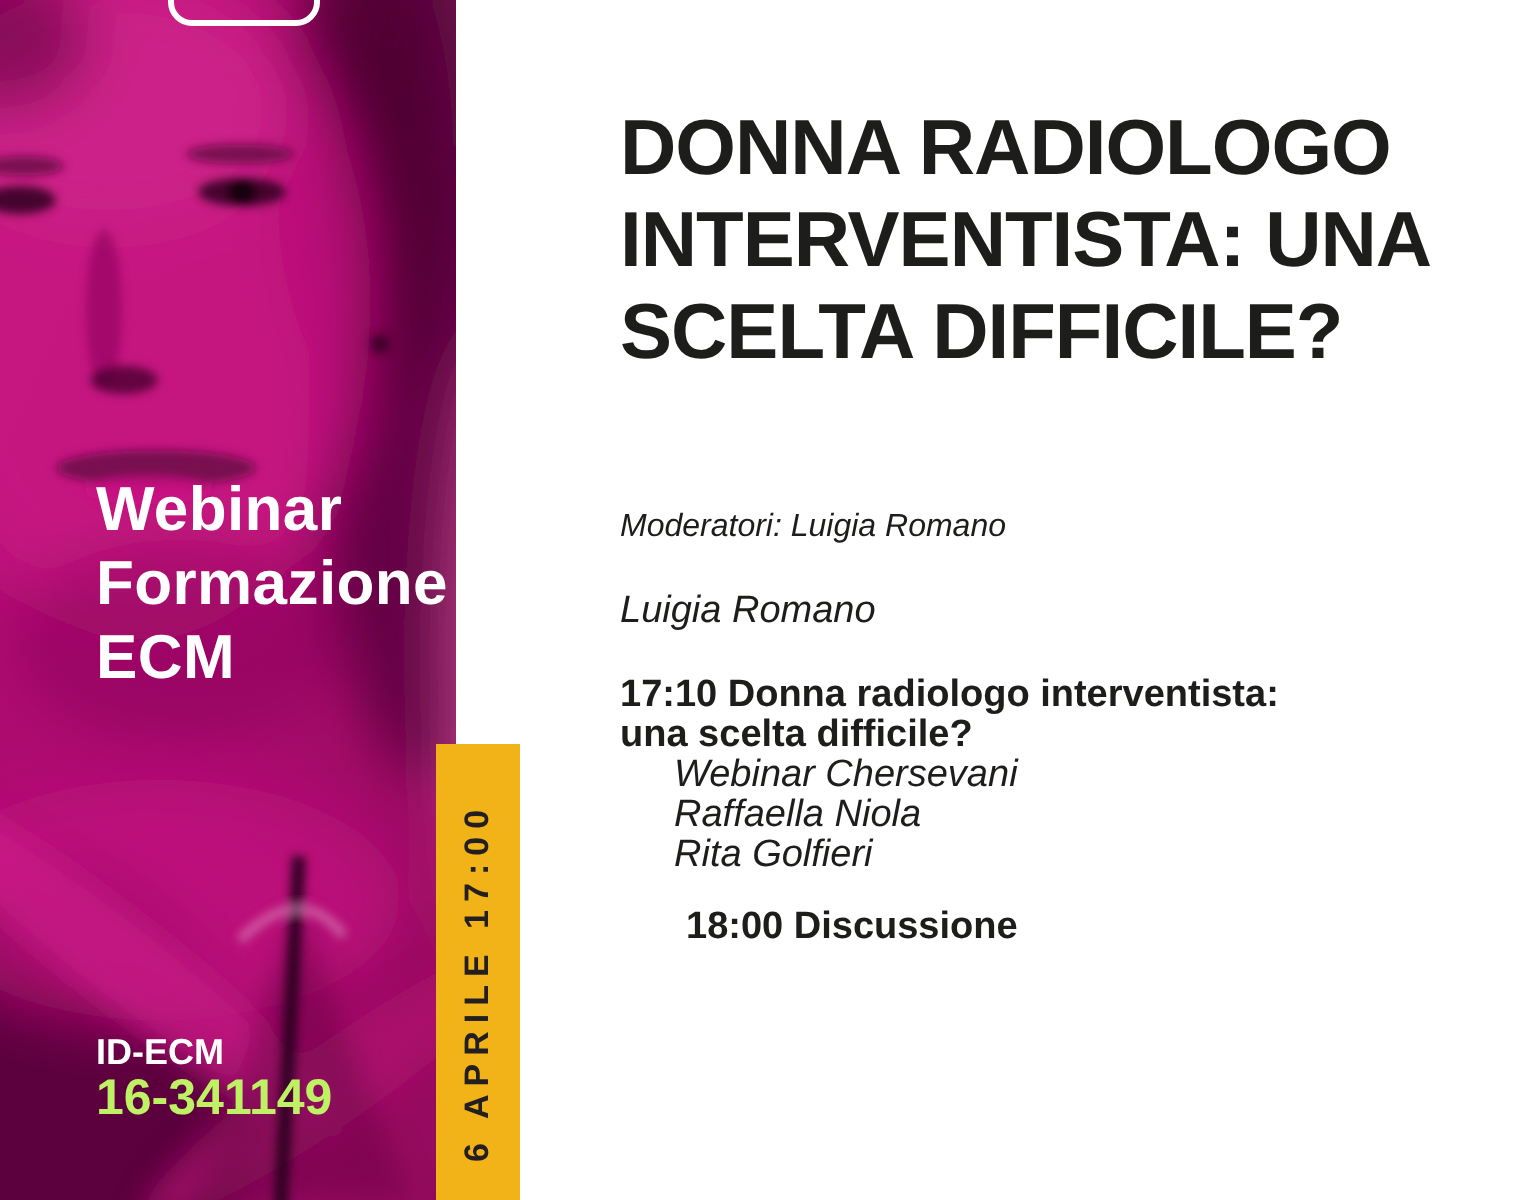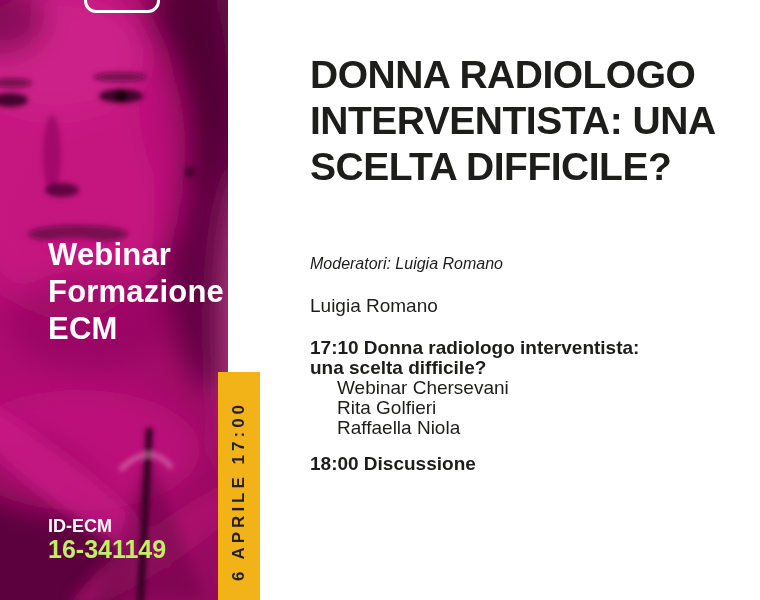--- a/index.html
+++ b/index.html
@@ -52,26 +52,26 @@
     padding: 52px 36px 16px 50px;
   }
   .event-title {
     font-size: 39px; font-weight: 800; line-height: 46px;
     letter-spacing: -0.5px; color: #1d1d1b; white-space: pre-line;
   }
   .moderators {
     margin-top: 64px; font-style: italic; font-size: 16px; line-height: 20px;
   }
   .sched-block { margin-top: 22px; }
-  .sched-block.last { margin-top: 16px; }
+  .sched-block.last { margin-top: 16px; margin-left: 33px; }
   .sched-title {
     font-weight: bold; font-size: 19px; line-height: 20px;
     white-space: pre-line; color: #1d1d1b;
   }
-  .speaker { font-size: 19px; line-height: 20px; }
+  .speaker { font-style: italic; font-size: 19px; line-height: 20px; }
   .speakers.indented { padding-left: 27px; }
 </style>
 </head>
 <body>
 
 <div class="poster">
 
   <div class="photo-panel">
     <svg class="portrait" width="260" height="600" viewBox="0 0 260 600" aria-hidden="true">
       <defs>
@@ -153,22 +153,22 @@
       <div class="speakers">
         <div class="speaker">Luigia Romano</div>
       </div>
     </div>
 
     <div class="sched-block">
       <div class="sched-title">17:10 Donna radiologo interventista:
 una scelta difficile?</div>
       <div class="speakers indented">
         <div class="speaker">Webinar Chersevani</div>
+        <div class="speaker">Raffaella Niola</div>
         <div class="speaker">Rita Golfieri</div>
-        <div class="speaker">Raffaella Niola</div>
       </div>
     </div>
 
     <div class="sched-block last">
       <div class="sched-title">18:00 Discussione</div>
     </div>
   </div>
 
 </div>
 

